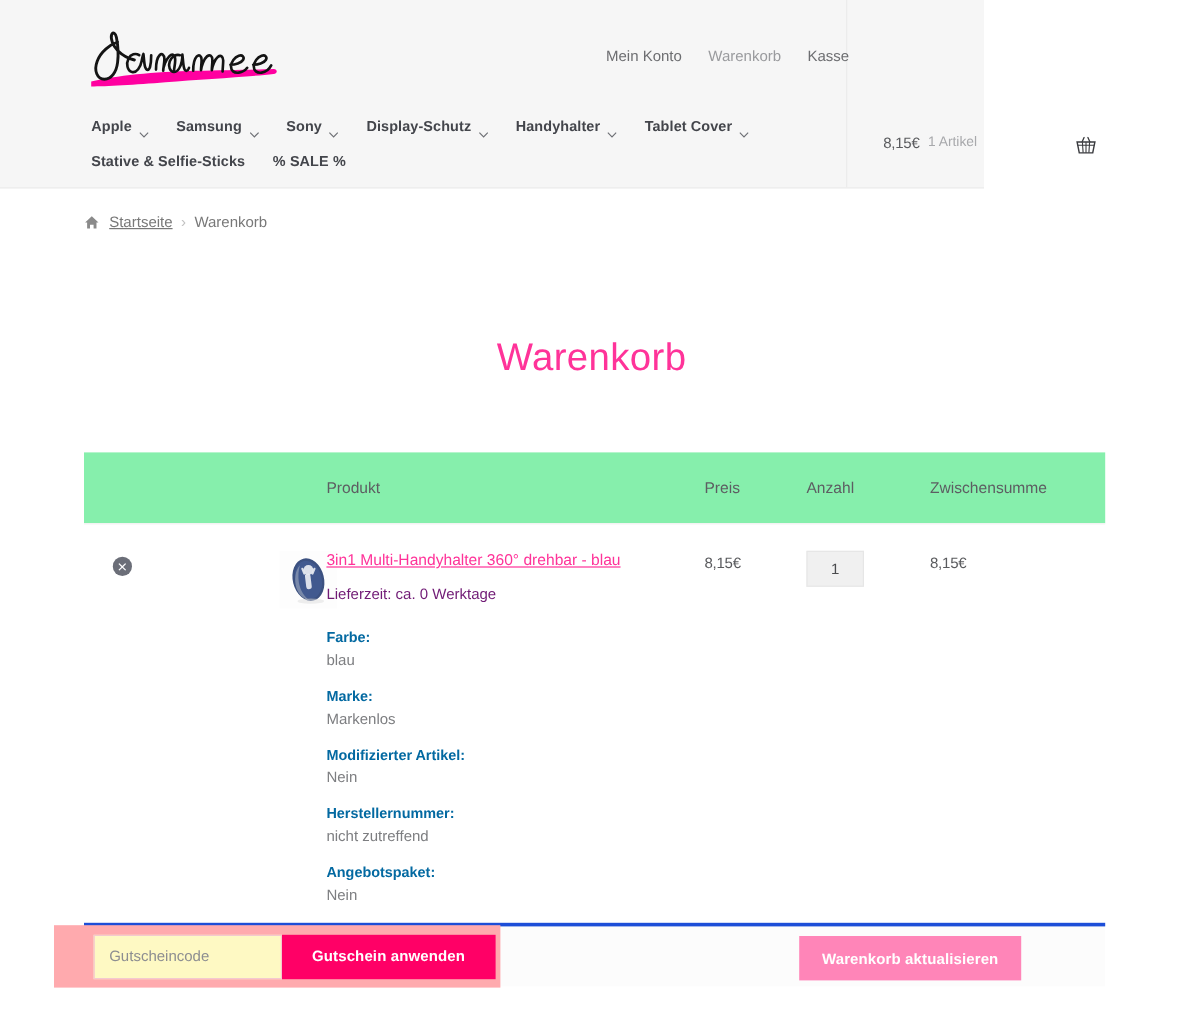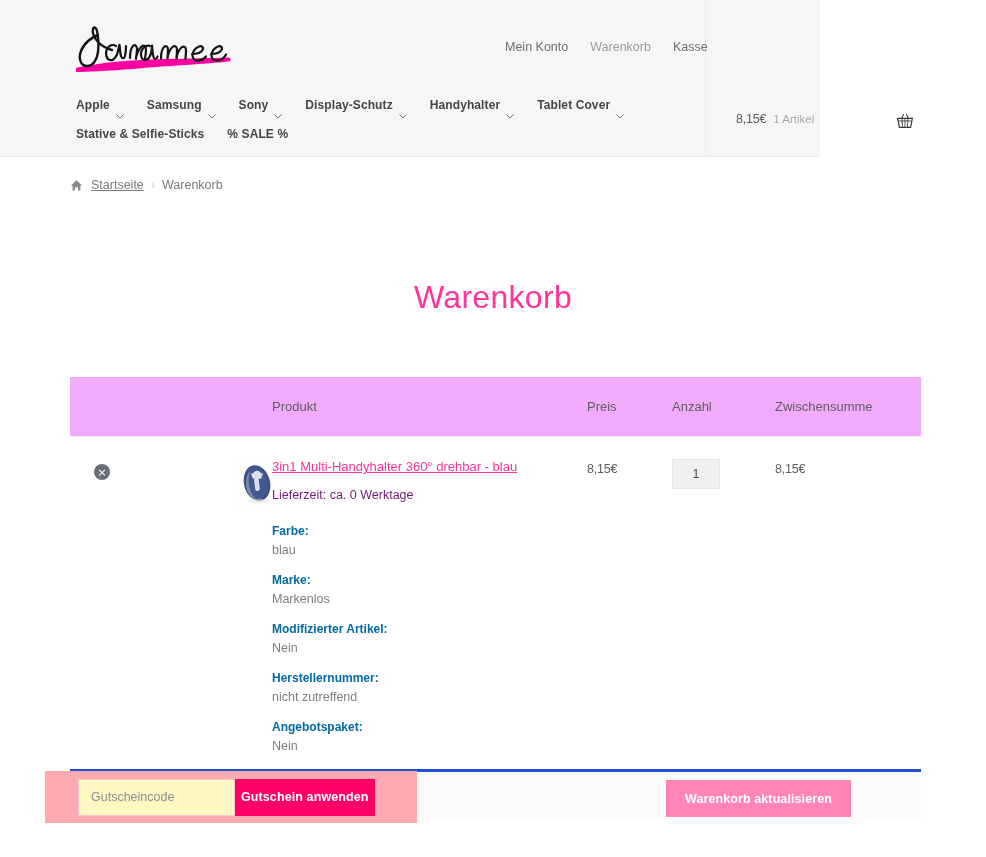--- a/index.html
+++ b/index.html
@@ -104,21 +104,21 @@
     top: 98px;
     width: 620px;
   }
   .primary-nav .nav-row {
     display: flex;
     flex-wrap: wrap;
     align-items: flex-start;
   }
   .nav-item {
     display: flex;
-    align-items: flex-end;
+    align-items: center;
     margin-right: 23px;
     margin-bottom: 15px;
     cursor: pointer;
     white-space: nowrap;
   }
   .nav-item .label {
     font-size: 12px;
     font-weight: bold;
     color: #43454b;
     letter-spacing: 0.1px;
@@ -198,21 +198,21 @@
   
   .cart-table {
     position: absolute;
     left: 70px;
     top: 377px;
     width: 851px;
   }
   .cart-head {
     display: flex;
     height: 59px;
-    background: #f0abfc;
+    background: #86efac;
     align-items: center;
   }
   .cart-head .cell {
     font-size: 13px;
     color: #5d5e62;
     font-weight: normal;
   }
   .col-remove { width: 60px; flex: 0 0 60px; }
   .col-thumb  { width: 142px; flex: 0 0 142px; }
   .col-name   { width: 315px; flex: 0 0 315px; }
@@ -317,21 +317,21 @@
     font-size: 12.5px;
     color: #8a8a8a;
     outline: none;
   }
   .coupon-input::placeholder { color: #8d8e91; opacity: 1; }
   .btn-coupon {
     height: 37px;
     background: #ff0066;
     color: #ffffff;
     border: none;
-    padding: 0 6px;
+    padding: 0 25px;
     font-family: "Liberation Sans", sans-serif;
     font-size: 12.5px;
     font-weight: bold;
     cursor: pointer;
     letter-spacing: 0.1px;
   }
   .btn-update {
     position: absolute;
     right: 70px;
     top: 8px;

